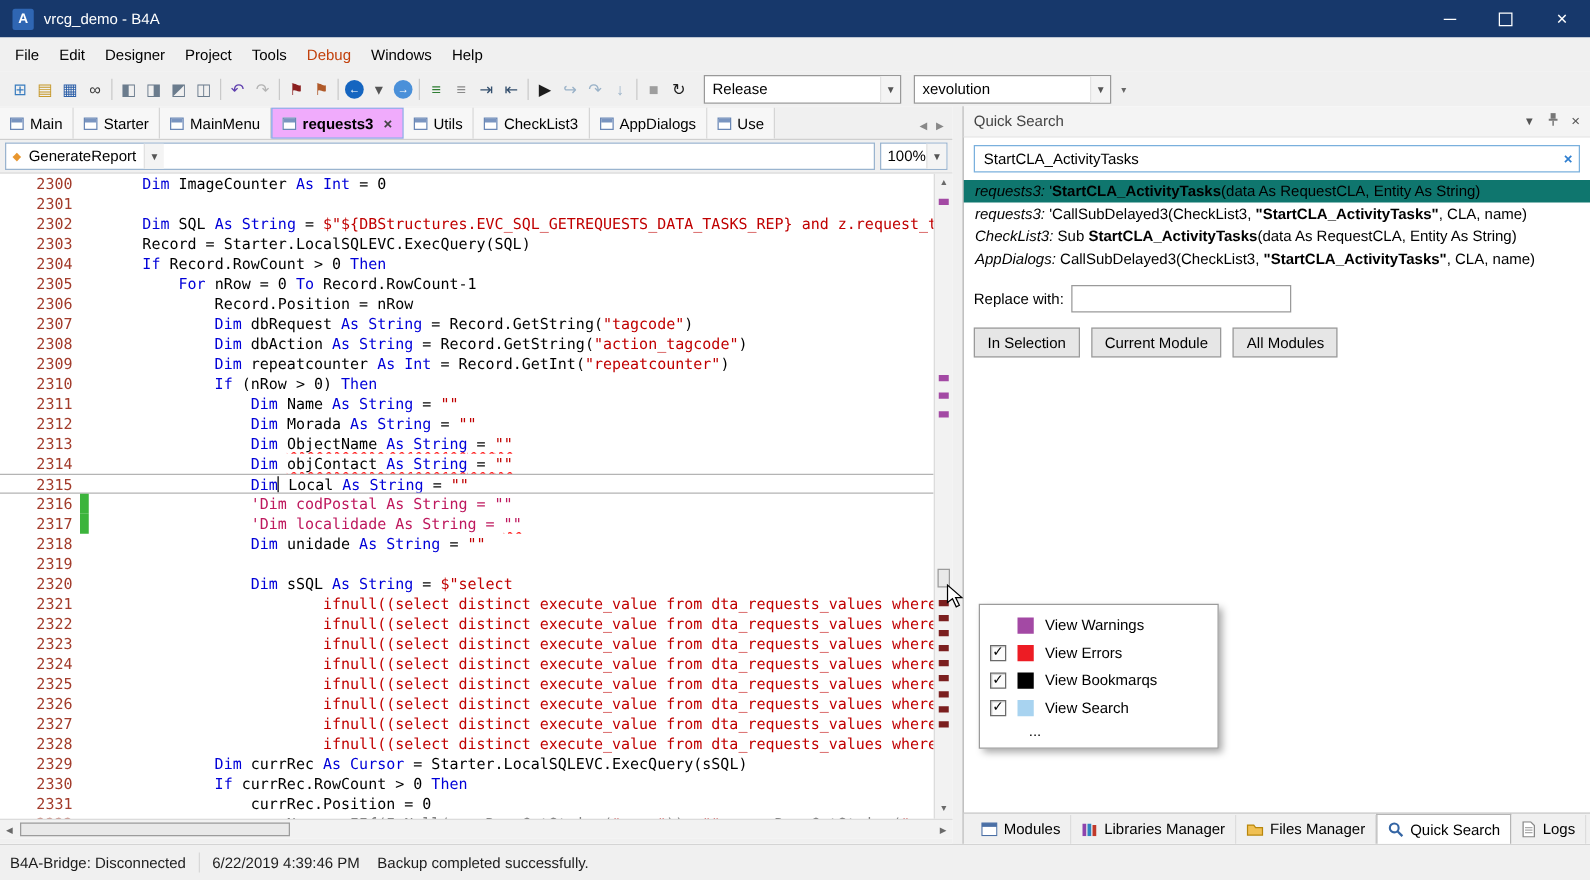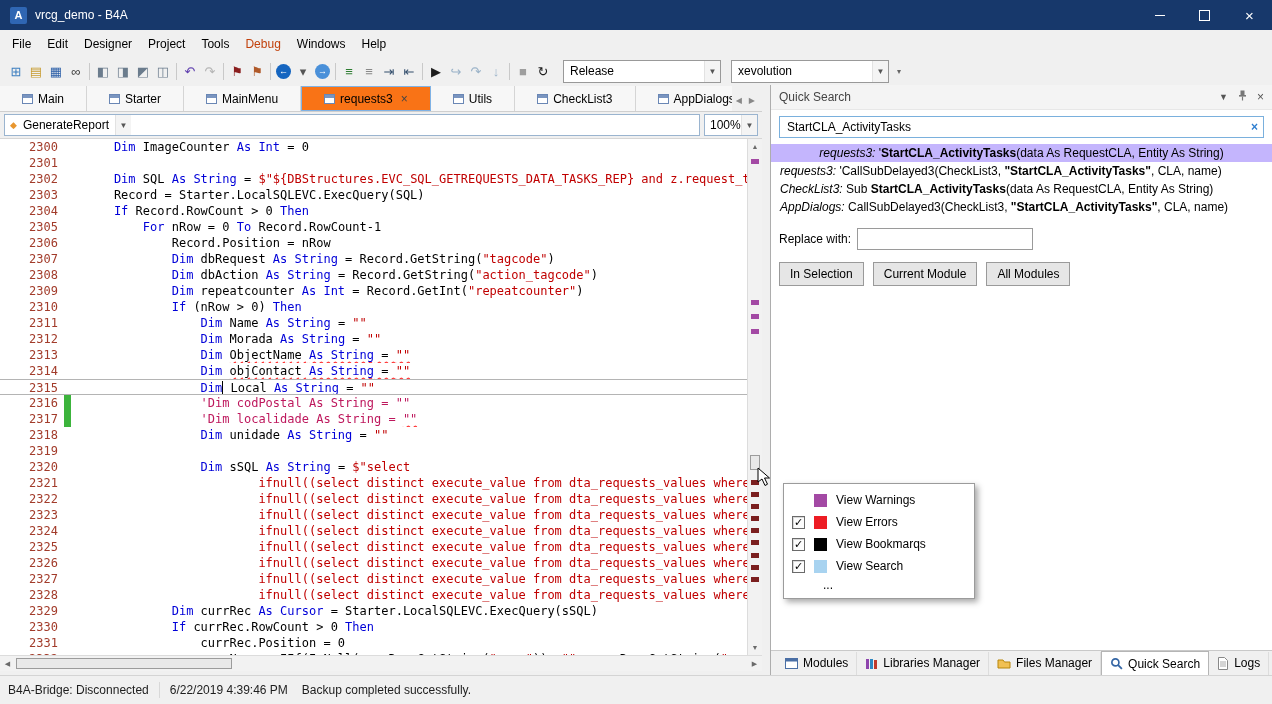--- a/index.html
+++ b/index.html
@@ -37,22 +37,22 @@
 
   
   .main{flex:1;display:flex;position:relative;min-height:0;}
   .left{width:762px;flex:0 0 762px;display:flex;flex-direction:column;background:#fff;}
   .splitter{width:8px;flex:0 0 8px;background:#f0f0f0;}
   .right{width:502px;flex:0 0 502px;background:#fff;border-left:1px solid #adadad;display:flex;flex-direction:column;position:relative;box-sizing:border-box;}
 
   
   .tabstrip{flex:0 0 26px;background:#f0f0f0;display:flex;align-items:flex-end;border-bottom:1px solid #cfcfcf;overflow:hidden;}
   .tabs{display:flex;align-items:flex-end;flex:1;overflow:hidden;}
-  .tab{height:25px;display:flex;align-items:center;padding:0 22px;border-right:1px solid #d5d5d5;background:#f7f7f7;gap:5px;white-space:nowrap;box-sizing:border-box;}
-  .tab.active{background:#f97316;border:1px solid #7fb2e5;}
+  .tab{height:25px;display:flex;align-items:center;padding:0 8px;border-right:1px solid #d5d5d5;background:#f7f7f7;gap:5px;white-space:nowrap;box-sizing:border-box;}
+  .tab.active{background:#f0abfc;border:1px solid #7fb2e5;font-weight:bold;}
   .tab-close{font-size:12px;color:#444;margin-left:3px;}
   .win-icon{width:11px;height:10px;border:1px solid #6a87b5;background:#fff;position:relative;flex:0 0 11px;box-sizing:border-box;}
   .win-icon::before{content:"";position:absolute;left:0;top:0;right:0;height:3px;background:#7a95c0;}
   .tabnav{display:flex;gap:7px;align-items:center;padding:0 7px 6px 4px;color:#888;font-size:8px;}
 
   
   .editor-header{flex:0 0 26px;background:#f0f0f0;display:flex;align-items:center;padding:0 4px;gap:4px;border-bottom:1px solid #d6d6d6;}
   .method-combo{flex:1;height:22px;border:1px solid #9ab4cf;background:#fff;display:flex;align-items:center;padding-left:5px;gap:6px;box-sizing:border-box;}
   .method-icon{color:#e8962e;font-size:9px;}
   .zoom-combo{width:54px;height:22px;border:1px solid #9ab4cf;background:#fff;display:flex;align-items:center;padding-left:5px;box-sizing:border-box;}
@@ -89,21 +89,21 @@
 
   
   .qs-header{flex:0 0 24px;background:#f4f4f4;display:flex;align-items:center;padding:0 8px;color:#444;border-bottom:1px solid #e7e7e7;}
   .qs-hicons{margin-left:auto;display:flex;gap:9px;align-items:center;color:#555;}
   .qs-hicons .hic{font-size:9px;}
   .qs-search{margin:6px 8px 2px;height:22px;border:1px solid #7ab0dd;display:flex;align-items:center;padding:0 5px;box-sizing:border-box;}
   .qs-search input{border:none;outline:none;flex:1;font-family:"Liberation Sans",sans-serif;font-size:12px;}
   .clear-x{color:#2f7fd0;font-weight:bold;font-size:12px;}
   .qs-results{margin-top:4px;}
   .result{height:18px;line-height:18px;padding:0 9px;white-space:nowrap;overflow:hidden;}
-  .result.sel{background:#c4b5fd;text-align:center;}
+  .result.sel{background:#0f766e;}
   .res-m{font-style:italic;}
   .res-b{font-weight:bold;}
   .replace-row{display:flex;align-items:center;margin:12px 8px 0;gap:6px;}
   .replace-row input{height:20px;width:168px;border:1px solid #9a9a9a;padding:0 3px;font-family:"Liberation Sans",sans-serif;font-size:12px;}
   .qs-buttons{display:flex;gap:9px;margin:12px 8px;align-items:flex-end;}
   .btn{height:22px;padding:0 10px;background:#e6e6e6;border:1px solid #9a9a9a;display:flex;align-items:center;font-size:12px;}
   .panel-fill{flex:1;}
 
   
   .bottom-tabs{flex:0 0 24px;border-top:1px solid #c9c9c9;background:#f0f0f0;display:flex;align-items:center;padding-left:6px;margin-top:29px;}

